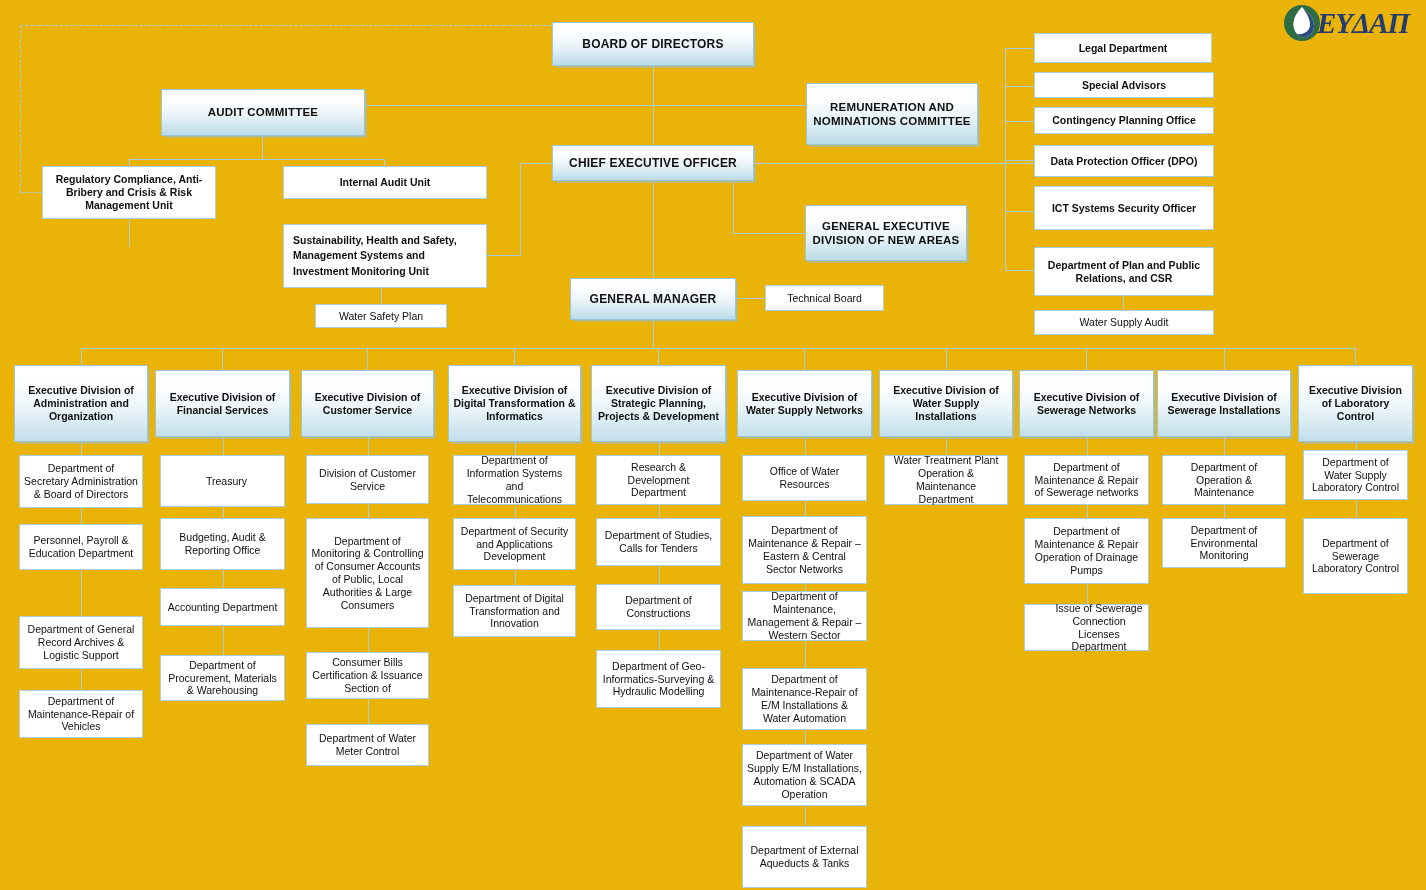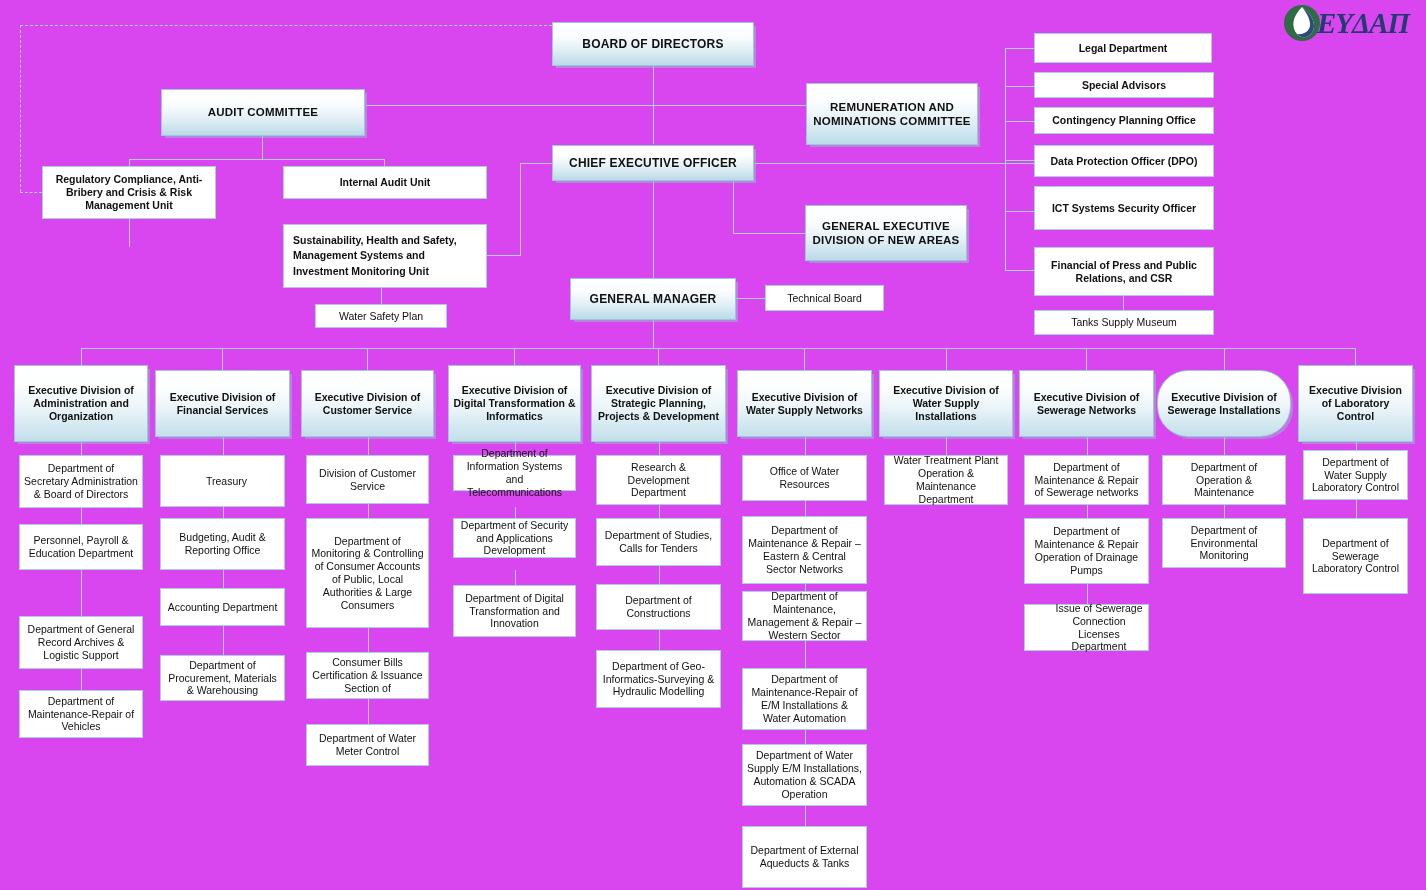--- a/index.html
+++ b/index.html
@@ -1,17 +1,17 @@
 <!DOCTYPE html>
 <html><head>
 <meta charset="utf-8">
 <style>
   html,body{margin:0;padding:0;background:#ffffff;}
   body{font-family:"Liberation Sans", sans-serif;}
-  #canvas{position:relative;width:1426px;height:890px;background:#d946ef;overflow:hidden;}
+  #canvas{position:relative;width:1426px;height:890px;background:#eab308;overflow:hidden;}
 
   
   .node{
     position:absolute;
     box-sizing:border-box;
     display:flex;
     align-items:center;
     justify-content:center;
     text-align:center;
     color:#101010;
@@ -158,22 +158,22 @@
 
   <div class="node leaf b" style="left:283px;top:224px;width:204px;height:64px;justify-content:flex-start;text-align:left;padding-left:9px;line-height:1.45;">Sustainability, Health and Safety, Management Systems and Investment Monitoring Unit</div>
 
   <div class="node leaf" style="left:315px;top:304px;width:132px;height:24px;">Water Safety Plan</div>
 
   <div class="node leaf b" style="left:1034px;top:33px;width:178px;height:30px;">Legal Department</div>
   <div class="node leaf b" style="left:1034px;top:72px;width:180px;height:26px;">Special Advisors</div>
   <div class="node leaf b" style="left:1034px;top:107px;width:180px;height:27px;">Contingency Planning Office</div>
   <div class="node leaf b" style="left:1034px;top:145px;width:180px;height:32px;">Data Protection Officer (DPO)</div>
   <div class="node leaf b" style="left:1034px;top:186px;width:180px;height:44px;">ICT Systems Security Officer</div>
-  <div class="node leaf b" style="left:1034px;top:247px;width:180px;height:49px;">Financial of Press and Public Relations, and CSR</div>
-  <div class="node leaf" style="left:1034px;top:310px;width:180px;height:25px;">Tanks Supply Museum</div>
+  <div class="node leaf b" style="left:1034px;top:247px;width:180px;height:49px;">Department of Plan and Public Relations, and CSR</div>
+  <div class="node leaf" style="left:1034px;top:310px;width:180px;height:25px;">Water Supply Audit</div>
 
   <div id="divisions-layer">
       <div class="node divhead" style="left: 14px; top: 365px; width: 134px; height: 77px;">Executive Division of Administration and Organization</div>
       <div class="ln lnv" style="left: 81px; top: 442px; height: 13px;"></div>
       <div class="node leaf" style="left: 19px; top: 455px; width: 124px; height: 53px;">Department of Secretary Administration &amp; Board of Directors</div>
       <div class="ln lnv" style="left: 81px; top: 508px; height: 16px;"></div>
       <div class="node leaf" style="left: 19px; top: 524px; width: 124px; height: 46px;">Personnel, Payroll &amp; Education Department</div>
       <div class="ln lnv" style="left: 81px; top: 570px; height: 46px;"></div>
       <div class="node leaf" style="left: 19px; top: 616px; width: 124px; height: 53px;">Department of General Record Archives &amp; Logistic Support</div>
       <div class="ln lnv" style="left: 81px; top: 669px; height: 21px;"></div>
@@ -191,23 +191,23 @@
       <div class="ln lnv" style="left: 368px; top: 437px; height: 18px;"></div>
       <div class="node leaf" style="left: 306px; top: 455px; width: 123px; height: 49px;">Division of Customer Service</div>
       <div class="ln lnv" style="left: 368px; top: 504px; height: 14px;"></div>
       <div class="node leaf" style="left: 306px; top: 518px; width: 123px; height: 110px;">Department of Monitoring &amp; Controlling of Consumer Accounts of Public, Local Authorities &amp; Large Consumers</div>
       <div class="ln lnv" style="left: 368px; top: 628px; height: 24px;"></div>
       <div class="node leaf" style="left: 306px; top: 652px; width: 123px; height: 47px;">Consumer Bills Certification &amp; Issuance Section of</div>
       <div class="ln lnv" style="left: 368px; top: 699px; height: 25px;"></div>
       <div class="node leaf" style="left: 306px; top: 724px; width: 123px; height: 42px;">Department of Water Meter Control</div>
       <div class="node divhead" style="left: 448px; top: 365px; width: 133px; height: 77px;">Executive Division of Digital Transformation &amp; Informatics</div>
       <div class="ln lnv" style="left: 515px; top: 442px; height: 13px;"></div>
-      <div class="node leaf" style="left: 453px; top: 455px; width: 123px; height: 36px;">Department of Information Systems and Telecommunications</div>
+      <div class="node leaf" style="left: 453px; top: 455px; width: 123px; height: 50px;">Department of Information Systems and Telecommunications</div>
       <div class="ln lnv" style="left: 515px; top: 507px; height: 11px;"></div>
-      <div class="node leaf" style="left: 453px; top: 518px; width: 123px; height: 40px;">Department of Security and Applications Development</div>
+      <div class="node leaf" style="left: 453px; top: 518px; width: 123px; height: 52px;">Department of Security and Applications Development</div>
       <div class="ln lnv" style="left: 515px; top: 570px; height: 15px;"></div>
       <div class="node leaf" style="left: 453px; top: 585px; width: 123px; height: 52px;">Department of Digital Transformation and Innovation</div>
       <div class="node divhead" style="left: 591px; top: 365px; width: 135px; height: 77px;">Executive Division of Strategic Planning, Projects &amp; Development</div>
       <div class="ln lnv" style="left: 659px; top: 442px; height: 13px;"></div>
       <div class="node leaf" style="left: 596px; top: 455px; width: 125px; height: 50px;">Research &amp; Development Department</div>
       <div class="ln lnv" style="left: 659px; top: 505px; height: 13px;"></div>
       <div class="node leaf" style="left: 596px; top: 518px; width: 125px; height: 48px;">Department of Studies, Calls for Tenders</div>
       <div class="ln lnv" style="left: 659px; top: 566px; height: 18px;"></div>
       <div class="node leaf" style="left: 596px; top: 584px; width: 125px; height: 46px;">Department of Constructions</div>
       <div class="ln lnv" style="left: 659px; top: 630px; height: 20px;"></div>
@@ -228,21 +228,21 @@
       <div class="node divhead" style="left: 879px; top: 370px; width: 134px; height: 67px;">Executive Division of Water Supply Installations</div>
       <div class="ln lnv" style="left: 946px; top: 437px; height: 18px;"></div>
       <div class="node leaf" style="left: 884px; top: 455px; width: 124px; height: 50px;">Water Treatment Plant Operation &amp; Maintenance Department</div>
       <div class="node divhead" style="left: 1019px; top: 370px; width: 135px; height: 67px;">Executive Division of Sewerage Networks</div>
       <div class="ln lnv" style="left: 1087px; top: 437px; height: 18px;"></div>
       <div class="node leaf" style="left: 1024px; top: 455px; width: 125px; height: 50px;">Department of Maintenance &amp; Repair of Sewerage networks</div>
       <div class="ln lnv" style="left: 1087px; top: 505px; height: 13px;"></div>
       <div class="node leaf" style="left: 1024px; top: 518px; width: 125px; height: 66px;">Department of Maintenance &amp; Repair Operation of Drainage Pumps</div>
       <div class="ln lnv" style="left: 1087px; top: 584px; height: 20px;"></div>
       <div class="node leaf" style="left: 1024px; top: 604px; width: 125px; height: 47px; padding-left: 29px;">Issue of Sewerage Connection Licenses Department</div>
-      <div class="node divhead" style="left: 1157px; top: 370px; width: 134px; height: 67px; border-radius: 31px;">Executive Division of Sewerage Installations</div>
+      <div class="node divhead" style="left: 1157px; top: 370px; width: 134px; height: 67px;">Executive Division of Sewerage Installations</div>
       <div class="ln lnv" style="left: 1224px; top: 437px; height: 18px;"></div>
       <div class="node leaf" style="left: 1162px; top: 455px; width: 124px; height: 50px;">Department of Operation &amp; Maintenance</div>
       <div class="ln lnv" style="left: 1224px; top: 505px; height: 13px;"></div>
       <div class="node leaf" style="left: 1162px; top: 518px; width: 124px; height: 50px;">Department of Environmental Monitoring</div>
       <div class="node divhead" style="left: 1298px; top: 365px; width: 115px; height: 77px;">Executive Division of Laboratory Control</div>
       <div class="ln lnv" style="left: 1356px; top: 442px; height: 8px;"></div>
       <div class="node leaf" style="left: 1303px; top: 450px; width: 105px; height: 50px;">Department of Water Supply Laboratory Control</div>
       <div class="ln lnv" style="left: 1356px; top: 500px; height: 18px;"></div>
       <div class="node leaf" style="left: 1303px; top: 518px; width: 105px; height: 76px;">Department of Sewerage Laboratory Control</div>
     </div>

